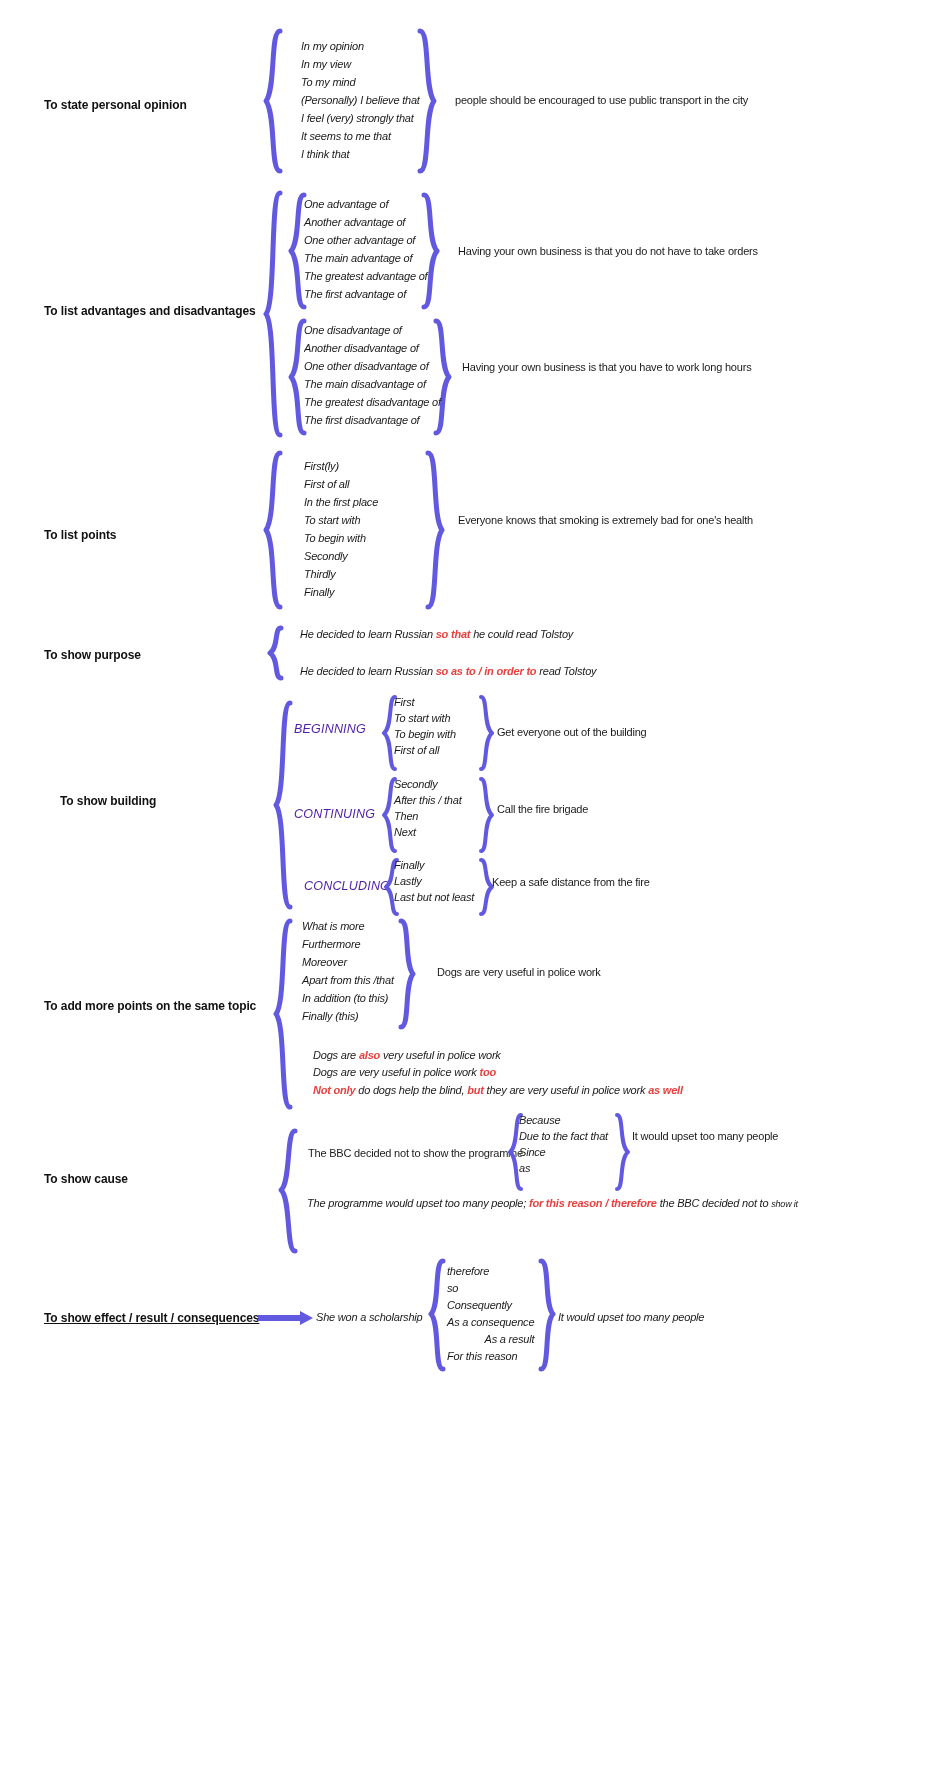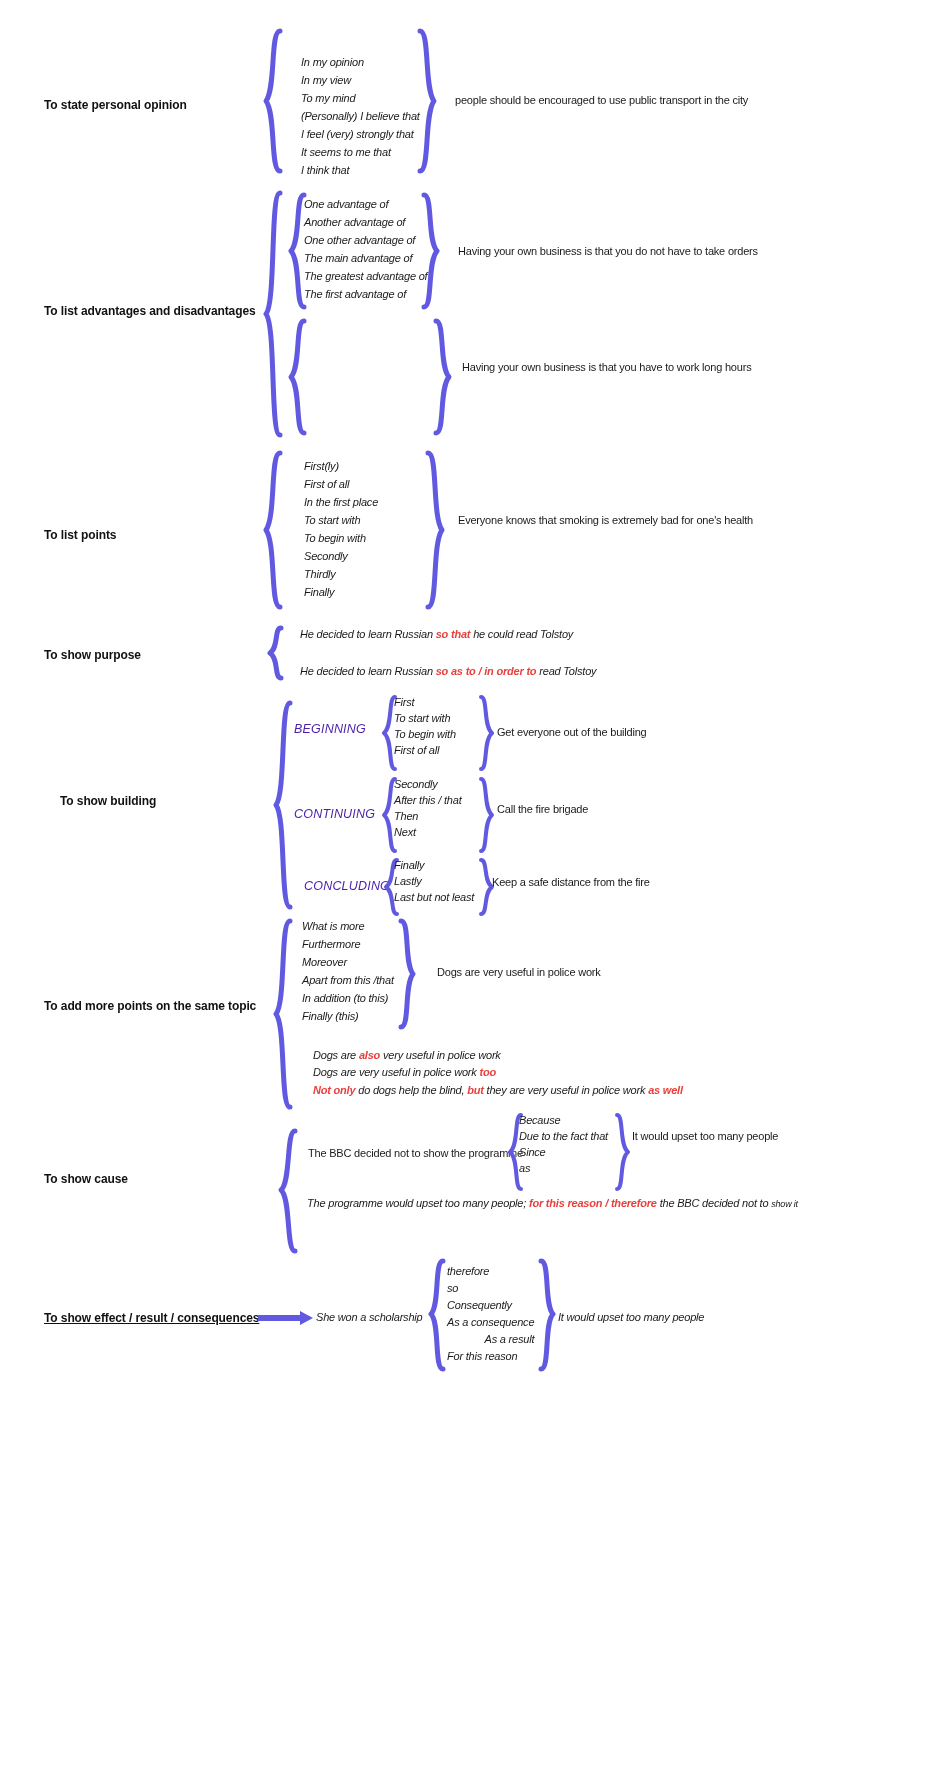--- a/index.html
+++ b/index.html
@@ -78,21 +78,21 @@
     <svg width="22" height="146" viewBox="0 0 22 146">
       <path d="M18 3 C8 3 14 60 4 73 C14 86 8 143 18 143" stroke-width="5"></path>
     </svg>
   </div>
   <div class="brace" style="left:416px; top:28px;">
     <svg width="22" height="146" viewBox="0 0 22 146">
       <path d="M4 3 C14 3 8 60 18 73 C8 86 14 143 4 143" stroke-width="5"></path>
     </svg>
   </div>
 
-  <div class="abs" style="left:301px; top:56px;">
+  <div class="abs" style="left:301px; top:40px;">
     <div class="phrase">In my opinion</div>
     <div class="phrase" style="margin-top:6px;">In my view</div>
     <div class="phrase" style="margin-top:6px;">To my mind</div>
     <div class="phrase" style="margin-top:6px;">(Personally) I believe that</div>
     <div class="phrase" style="margin-top:6px;">I feel (very) strongly that</div>
     <div class="phrase" style="margin-top:6px;">It seems to me that</div>
     <div class="phrase" style="margin-top:6px;">I think that</div>
   </div>
 
   <div class="abs example" style="left:455px; top:94px;">people should be encouraged to use public transport in the city</div>
@@ -127,20 +127,28 @@
 
   <div class="brace" style="left:288px; top:318px;">
     <svg width="20" height="118" viewBox="0 0 20 118">
       <path d="M16 3 C7 3 13 48 3 59 C13 70 7 115 16 115" stroke-width="5"></path>
     </svg>
   </div>
   <div class="brace" style="left:432px; top:318px;">
     <svg width="20" height="118" viewBox="0 0 20 118">
       <path d="M4 3 C13 3 7 48 17 59 C7 70 13 115 4 115" stroke-width="5"></path>
     </svg>
+  </div>
+  <div class="abs" style="left:304px; top:324px; overflow:hidden; width:140px;">
+    <div class="phrase">One disadvantage of</div>
+    <div class="phrase" style="margin-top:6px;">Another disadvantage of</div>
+    <div class="phrase" style="margin-top:6px;">One other disadvantage of</div>
+    <div class="phrase" style="margin-top:6px;">The main disadvantage of</div>
+    <div class="phrase" style="margin-top:6px;">The greatest disadvantage of</div>
+    <div class="phrase" style="margin-top:6px;">The first disadvantage of</div>
   </div>
   <div class="abs example" style="left:462px; top:361px;">Having your own business is that you have to work long hours</div>
 
   <div class="abs cat-label" style="left:44px; top:528px;">To list points</div>
 
   <div class="brace" style="left:262px; top:450px;">
     <svg width="22" height="160" viewBox="0 0 22 160">
       <path d="M18 3 C8 3 14 66 4 80 C14 94 8 157 18 157" stroke-width="5"></path>
     </svg>
   </div>

